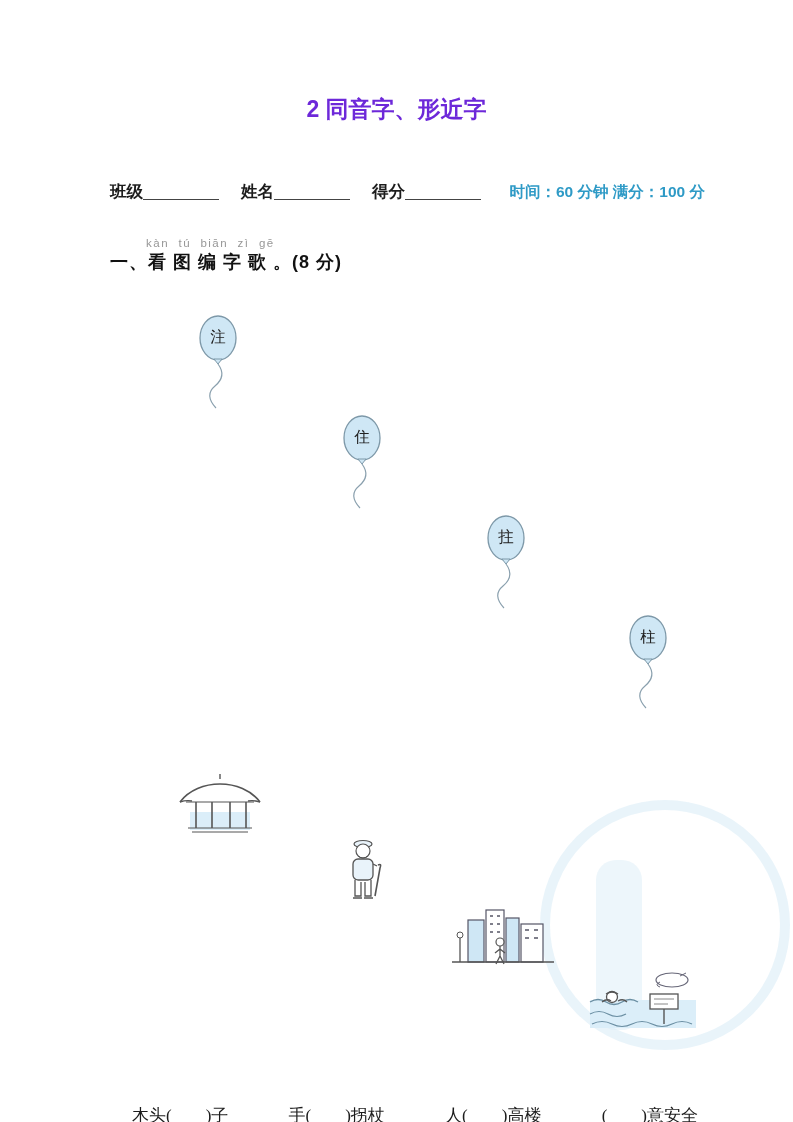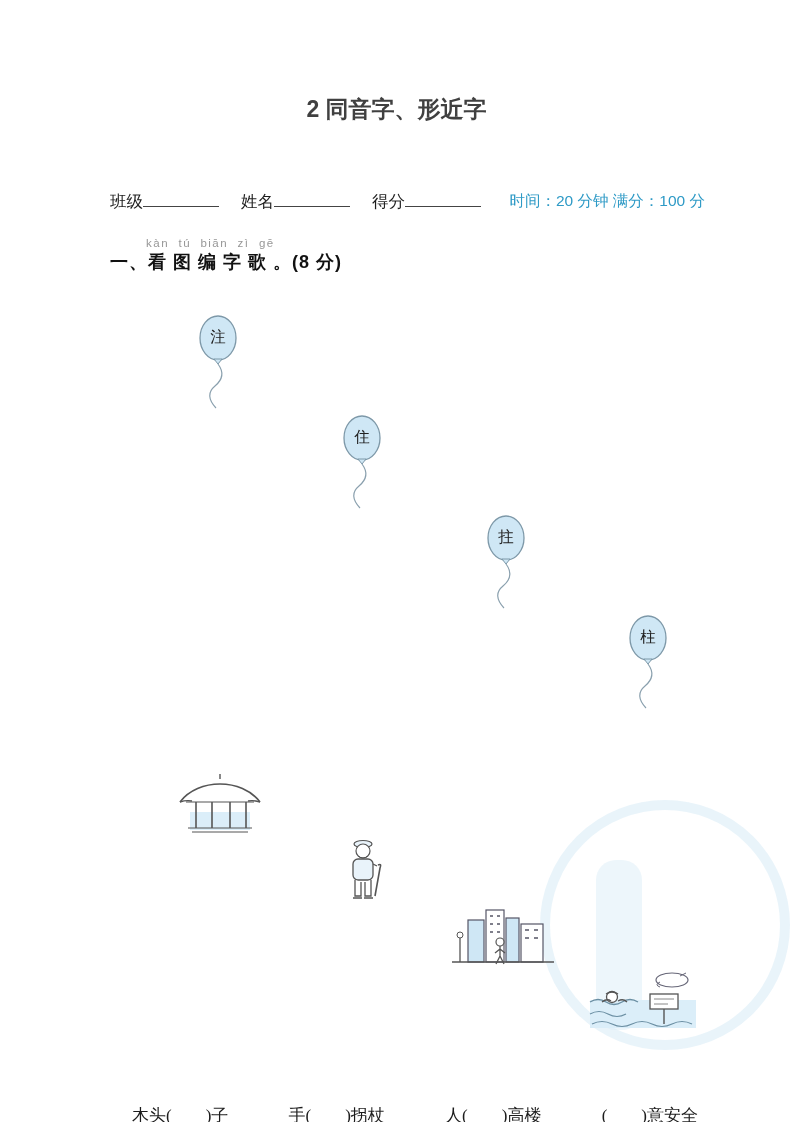--- a/index.html
+++ b/index.html
@@ -1,20 +1,20 @@
 <!DOCTYPE html>
 <html><head>
 <meta charset="utf-8">
 <style>
   html,body{margin:0;padding:0;background:#fff;}
   .page{position:relative;width:793px;height:1122px;background:#fff;overflow:hidden;
         font-family:"Liberation Serif",serif;color:#1c1c1c;}
   .title{position:absolute;top:94px;left:0;width:100%;text-align:center;
-         font-family:"Liberation Sans",sans-serif;font-weight:bold;font-size:23px;color:#404040;}
-  .info-row{position:absolute;top:160px;left:110px;width:595px;display:flex;align-items:flex-start;font-size:16.5px;}
+         font-family:"Liberation Sans",sans-serif;font-weight:bold;font-size:23px;color:#6d28d9;}
+  .info-row{position:absolute;top:150px;left:110px;width:595px;display:flex;align-items:center;font-size:16.5px;font-weight:bold;}
   .blank{display:inline-block;width:76px;border-bottom:1.4px solid #444;height:15px;margin-right:22px;}
   .blank.last{margin-right:0;}
   .time-info{margin-left:auto;font-family:"Liberation Sans",sans-serif;font-size:15.5px;color:#2e9ac6;white-space:pre;}
   .sec{position:absolute;left:110px;}
   .pinyin{display:block;white-space:pre;font-family:"Liberation Sans",sans-serif;
           font-size:11.5px;color:#979797;letter-spacing:1.5px;line-height:13px;margin-left:36px;}
   .sec-head{font-family:"Liberation Sans",sans-serif;font-weight:bold;font-size:18px;color:#111;
             letter-spacing:1px;line-height:24px;white-space:pre;}
   
   .balloon{position:absolute;top:222px;width:56px;height:100px;}
@@ -40,21 +40,21 @@
 
   <div class="title zfront">2 同音字、形近字</div>
 
   <div class="info-row zfront">
     <span>班级</span>
       <span class="blank"></span>
     <span>姓名</span>
       <span class="blank"></span>
     <span>得分</span>
       <span class="blank last"></span>
-    <span class="time-info">时间：20 分钟 满分：100 分</span>
+    <span class="time-info">时间：60 分钟 满分：100 分</span>
   </div>
 
   <div class="sec zfront" style="top:184px">
     <span class="pinyin">kàn  tú  biān  zì  gē</span>
     <span class="sec-head">一、看 图 编 字 歌 。(8 分)</span>
   </div>
 
   <div class="balloon zfront" style="left:190px">
     <svg width="56" height="100" viewBox="0 0 56 100">
       <ellipse cx="28" cy="26" rx="18" ry="22" fill="#cfe7f5" stroke="#7d98a8" stroke-width="1.3"></ellipse>

